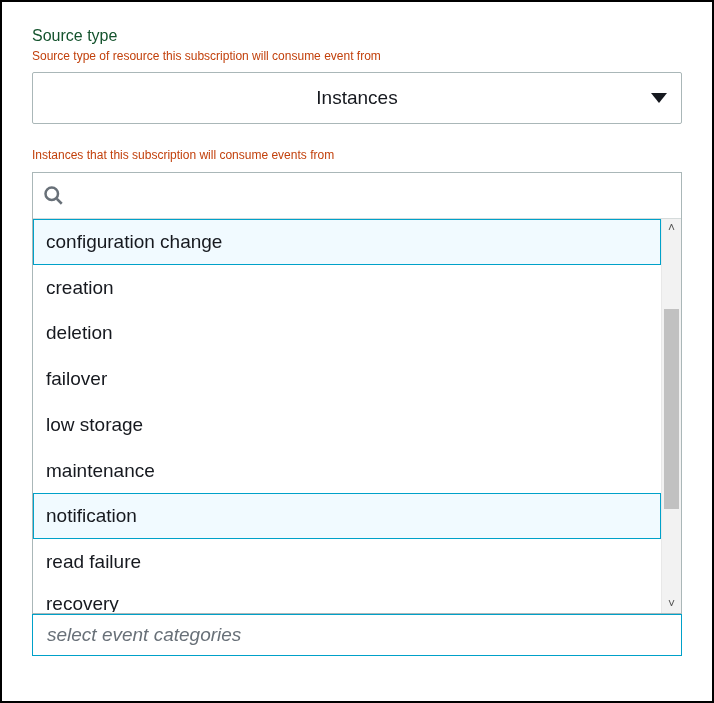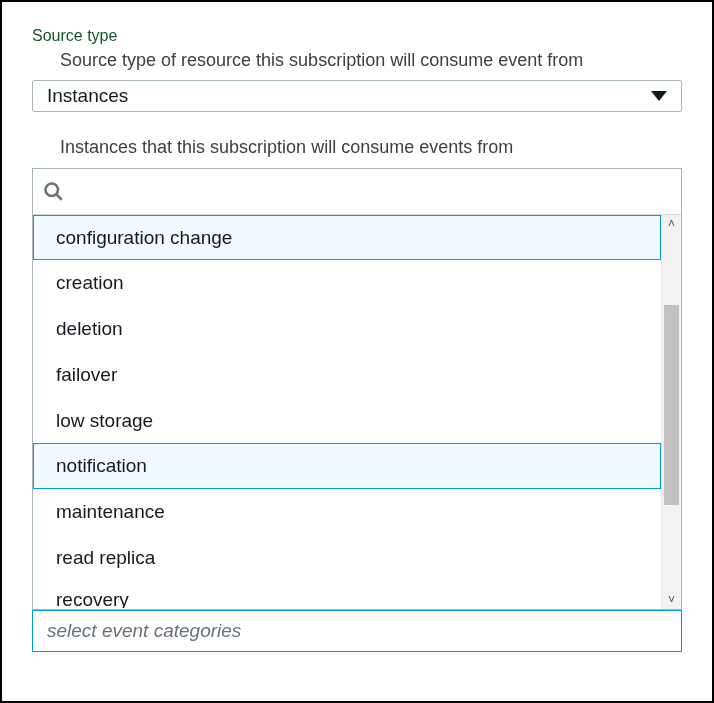--- a/index.html
+++ b/index.html
@@ -17,37 +17,37 @@
     padding: 24px 30px 0 30px;
   }
   .field-group { margin-bottom: 24px; }
   .field-label {
     font-size: 16px;
     color: #14532d;
     font-weight: 400;
     line-height: 1.3;
   }
   .field-desc {
-    font-size: 18px;
-    color: #404040;
+    font-size: 12px;
+    color: #c2410c;
     margin-top: 2px;
     line-height: 1.3;
-    margin-left: 28px;
   }
   .select-box {
     margin-top: 8px;
-    height: 32px;
+    height: 52px;
     border: 1px solid #aab7b8;
     border-radius: 2px;
     display: flex;
     align-items: center;
     padding: 0 14px;
     position: relative;
     cursor: pointer;
     background: #fff;
+    justify-content: center;
   }
   .select-box span {
     font-size: 19px;
     color: #16191f;
   }
   .caret-down {
     position: absolute;
     right: 14px;
     top: 50%;
     transform: translateY(-50%);
@@ -83,21 +83,21 @@
   }
   .list-wrap {
     display: flex;
     border-top: none;
   }
   .options {
     flex: 1;
     overflow: hidden;
   }
   .option {
-    padding: 10px 22px;
+    padding: 10px 12px;
     font-size: 19px;
     color: #16191f;
     border: 1px solid transparent;
     cursor: pointer;
     line-height: 1.25;
     white-space: nowrap;
   }
   .option.highlight {
     background: #f1faff;
     border: 1px solid #00a1c9;
@@ -181,23 +181,23 @@
       </div>
 
       <div class="list-wrap">
         <div class="options" id="options-container">
 
         <div class="option highlight">configuration change</div>
             <div class="option">creation</div>
             <div class="option">deletion</div>
             <div class="option">failover</div>
             <div class="option">low storage</div>
+            <div class="option">maintenance</div>
             <div class="option highlight">notification</div>
-            <div class="option">maintenance</div>
-            <div class="option">read replica</div>
+            <div class="option">read failure</div>
             <div class="option cut">recovery</div>
           </div>
         <div class="scrollbar">
           <div class="scroll-arrow">˄</div>
           <div class="scroll-track">
             <div class="scroll-thumb"></div>
           </div>
           <div class="scroll-arrow">˅</div>
         </div>
       </div>

